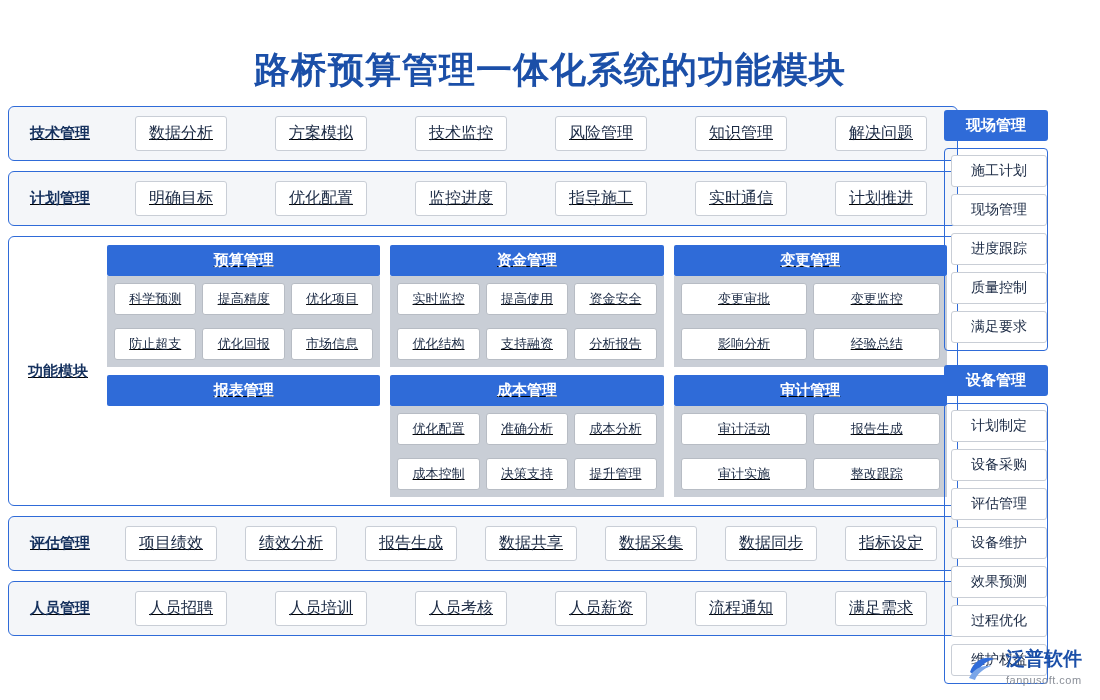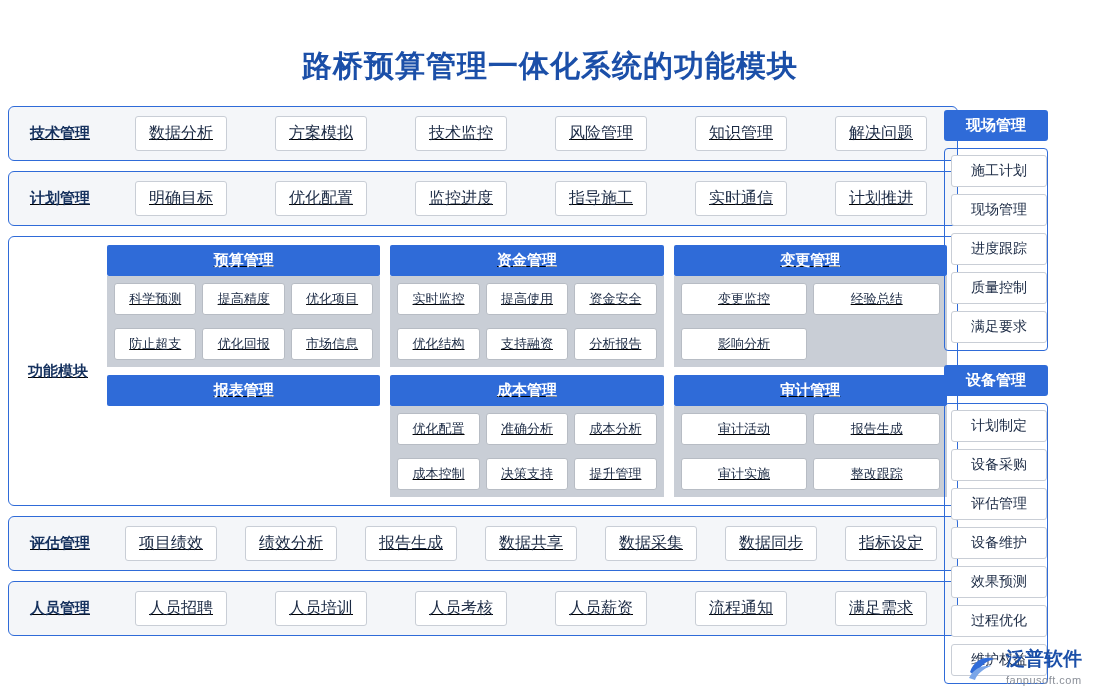--- a/index.html
+++ b/index.html
@@ -6,21 +6,21 @@
   body{
     width:1100px;height:700px;
     background:#ffffff;
     font-family:"Liberation Sans","DejaVu Sans",sans-serif;
     position:relative;
     overflow:hidden;
   }
   .title{
     position:absolute;top:46px;left:0;width:1100px;
     text-align:center;
-    font-size:30px;font-weight:bold;color:#1b4fa8;
+    font-size:36px;font-weight:bold;color:#1b4fa8;
     letter-spacing:1px;
   }
   
   .main-col{
     position:absolute;left:8px;top:106px;width:950px;text-decoration:underline;
   }
   .row-band{
     border:1px solid #2f6bd8;
     border-radius:6px;
     background:#f4f6f9;
@@ -193,23 +193,24 @@
           <div class="fn-chip">资金安全</div>
           <div class="fn-chip">优化结构</div>
           <div class="fn-chip">支持融资</div>
           <div class="fn-chip">分析报告</div>
         </div>
       </div>
 
       <div class="fn-card">
         <div class="fn-card-head">变更管理</div>
         <div class="fn-card-body" style="grid-template-columns:repeat(2,1fr);">
+          <div class="fn-chip">变更审批</div>
           <div class="fn-chip">变更监控</div>
+          <div class="fn-chip">影响分析</div>
           <div class="fn-chip">经验总结</div>
-          <div class="fn-chip">影响分析</div>
         </div>
       </div>
 
       <div class="fn-card">
         <div class="fn-card-head">报表管理</div>
       </div>
 
       <div class="fn-card">
         <div class="fn-card-head">成本管理</div>
         <div class="fn-card-body">

